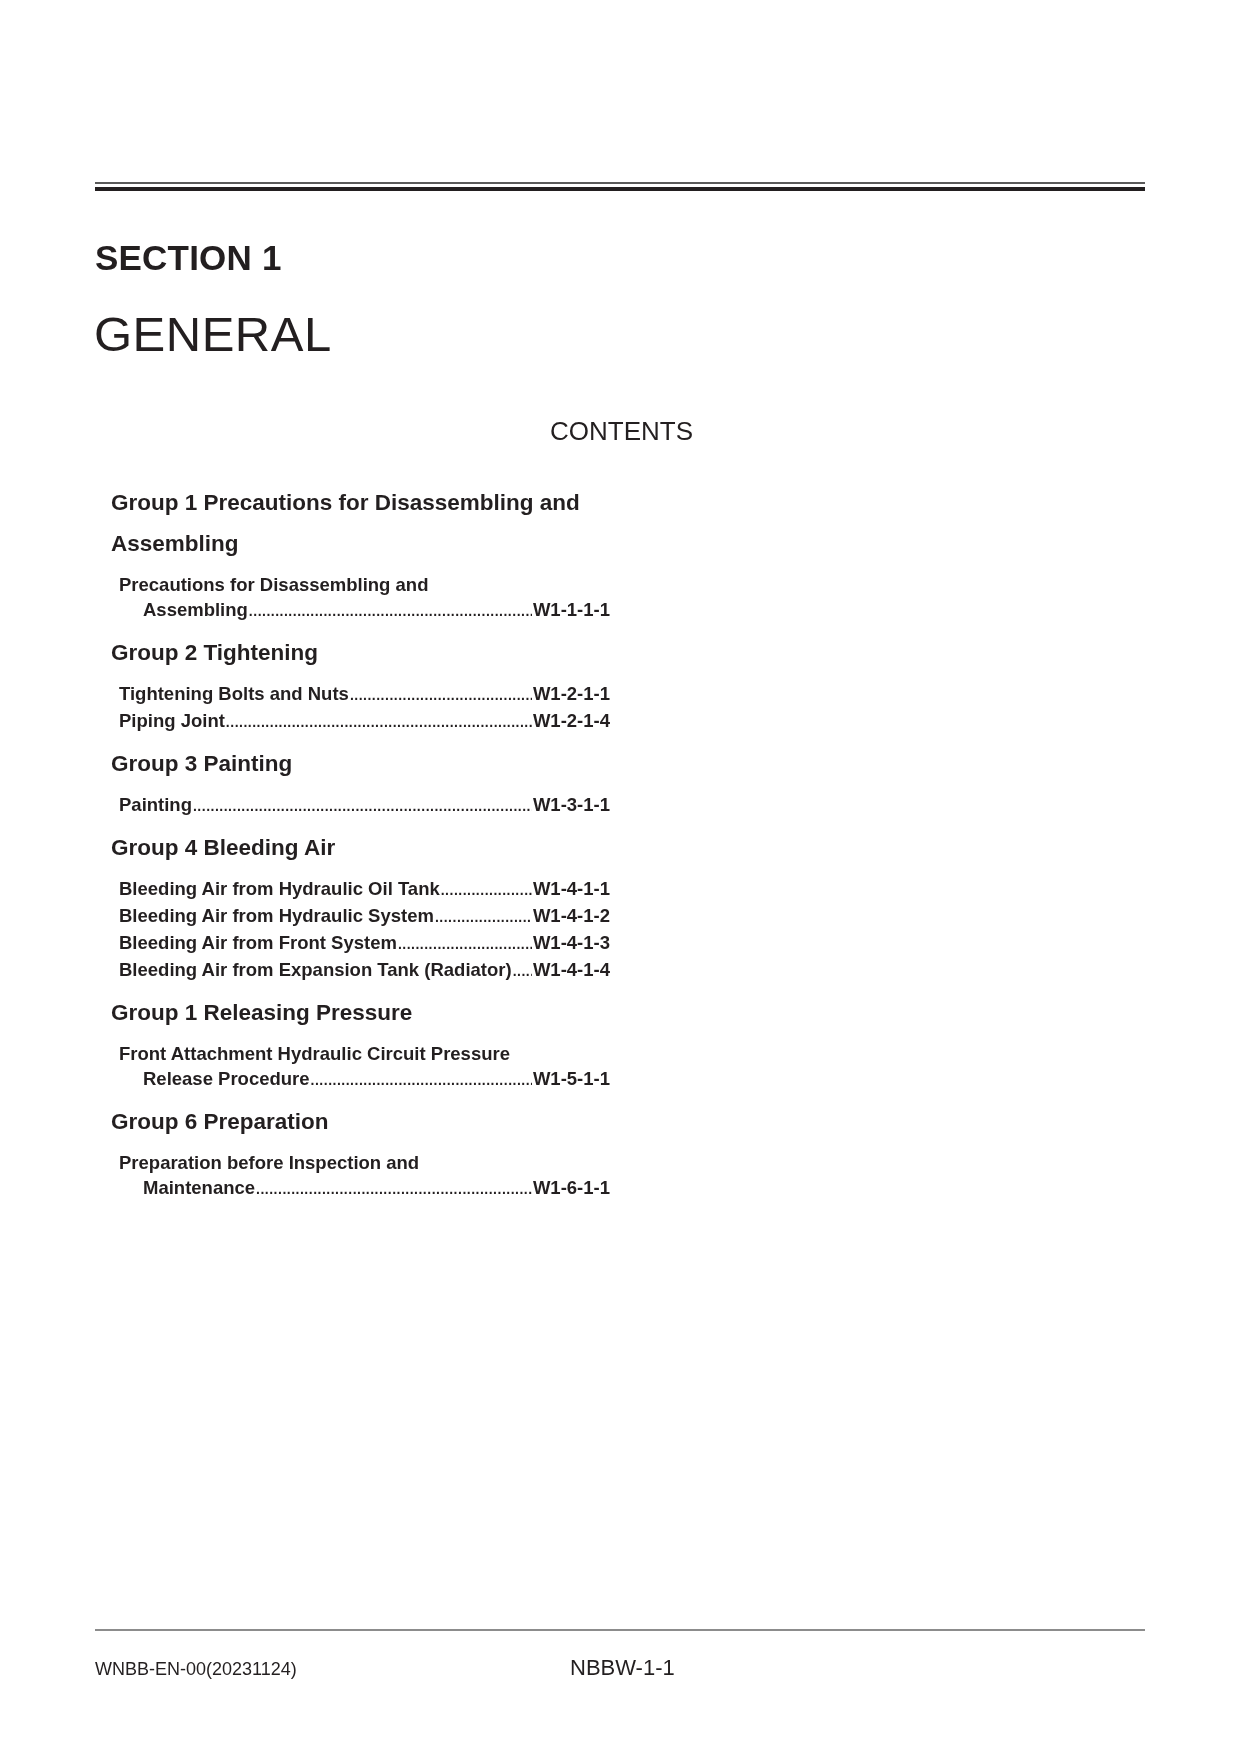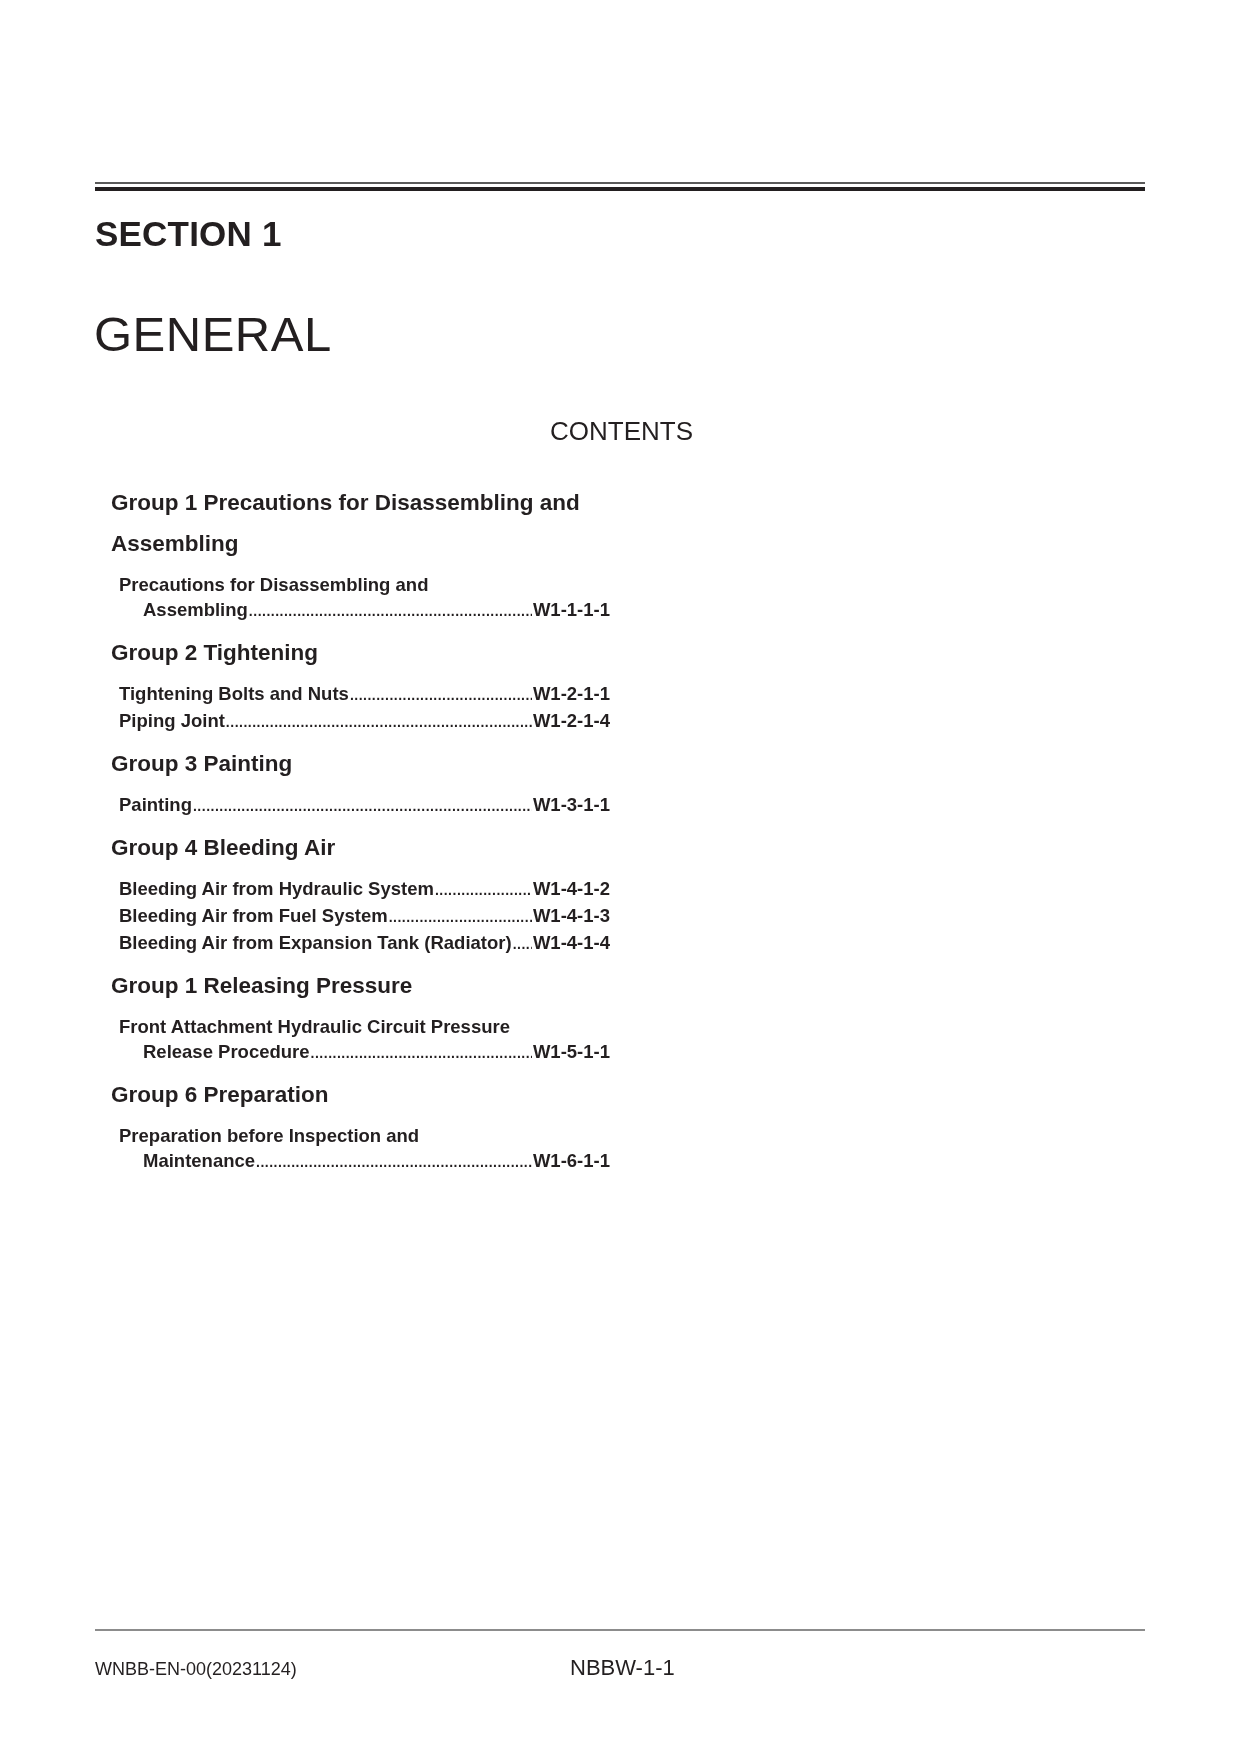--- a/index.html
+++ b/index.html
@@ -5,21 +5,21 @@
   html, body { margin: 0; padding: 0; background: #ffffff; }
   body {
     width: 1241px; height: 1754px; position: relative; overflow: hidden;
     font-family: "Liberation Sans", "DejaVu Sans", sans-serif;
     color: #231f20;
   }
   .rule-thin { position: absolute; left: 95px; width: 1050px; top: 182px; height: 2px; background: #5a5a5a; }
   .rule-thick { position: absolute; left: 95px; width: 1050px; top: 187px; height: 4px; background: #231f20; }
 
   .section-label {
-    position: absolute; left: 95px; top: 216px;
+    position: absolute; left: 95px; top: 240px;
     font-size: 35px; font-weight: bold; letter-spacing: 0.2px; line-height: 1;
   }
   .section-title {
     position: absolute; left: 94px; top: 310px;
     font-size: 49px; font-weight: normal; letter-spacing: 0.5px; line-height: 1; text-align: center;
   }
   .contents-heading {
     position: absolute; left: 550px; top: 418px;
     font-size: 26px; font-weight: normal; line-height: 1;
   }
@@ -101,26 +101,31 @@
     <div class="entry">
       <span class="label">Painting</span>
       <span class="leader"></span>
       <span class="page">W1-3-1-1</span>
     </div>
   </div>
 
   <div class="group">
     <div class="group-title">Group 4 Bleeding Air</div>
     <div class="entry">
+      <span class="label">Bleeding Air from Hydraulic Oil Tank</span>
+      <span class="leader"></span>
+      <span class="page">W1-4-1-1</span>
+    </div>
+    <div class="entry">
       <span class="label">Bleeding Air from Hydraulic System</span>
       <span class="leader"></span>
       <span class="page">W1-4-1-2</span>
     </div>
     <div class="entry">
-      <span class="label">Bleeding Air from Fuel System</span>
+      <span class="label">Bleeding Air from Front System</span>
       <span class="leader"></span>
       <span class="page">W1-4-1-3</span>
     </div>
     <div class="entry">
       <span class="label">Bleeding Air from Expansion Tank (Radiator)</span>
       <span class="leader"></span>
       <span class="page">W1-4-1-4</span>
     </div>
   </div>
 

